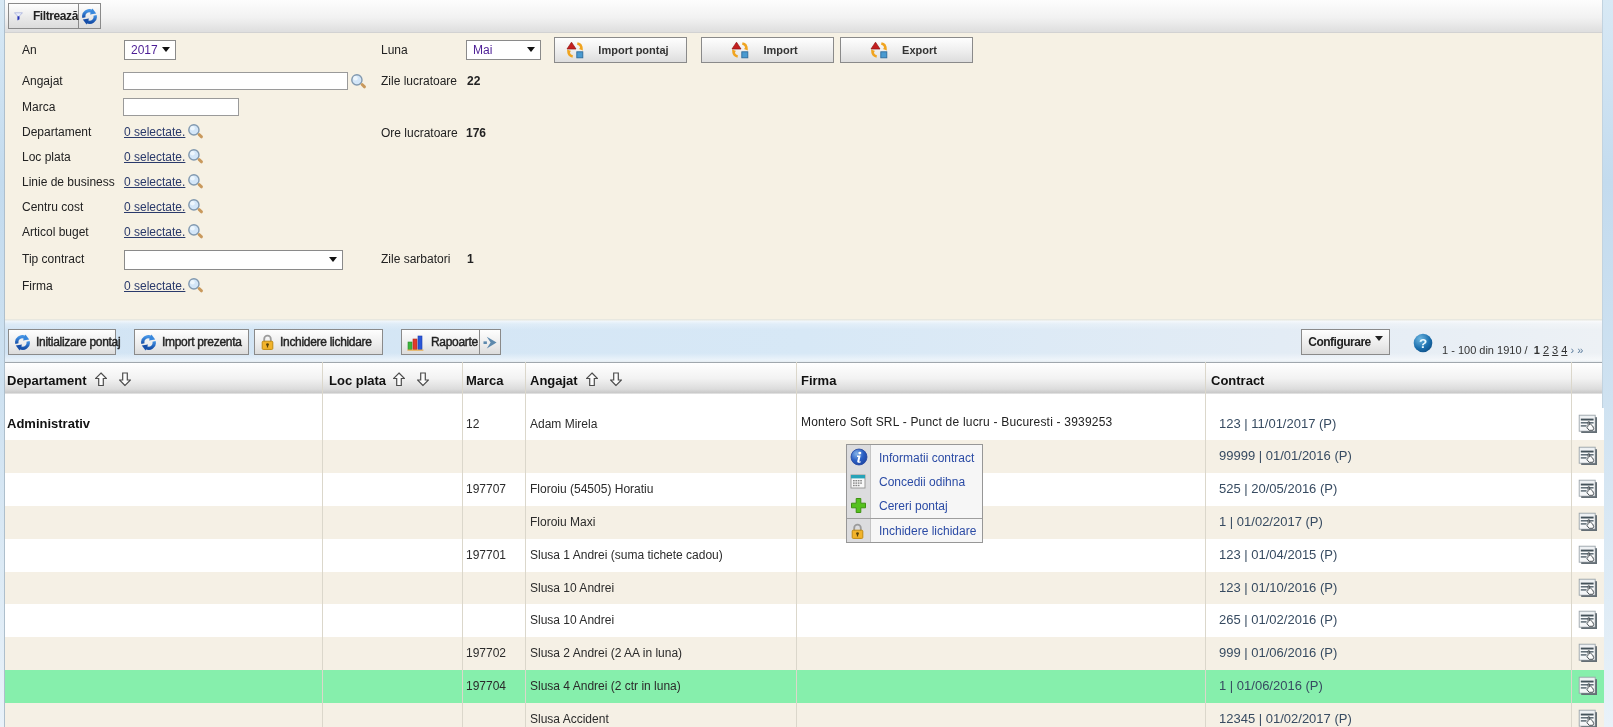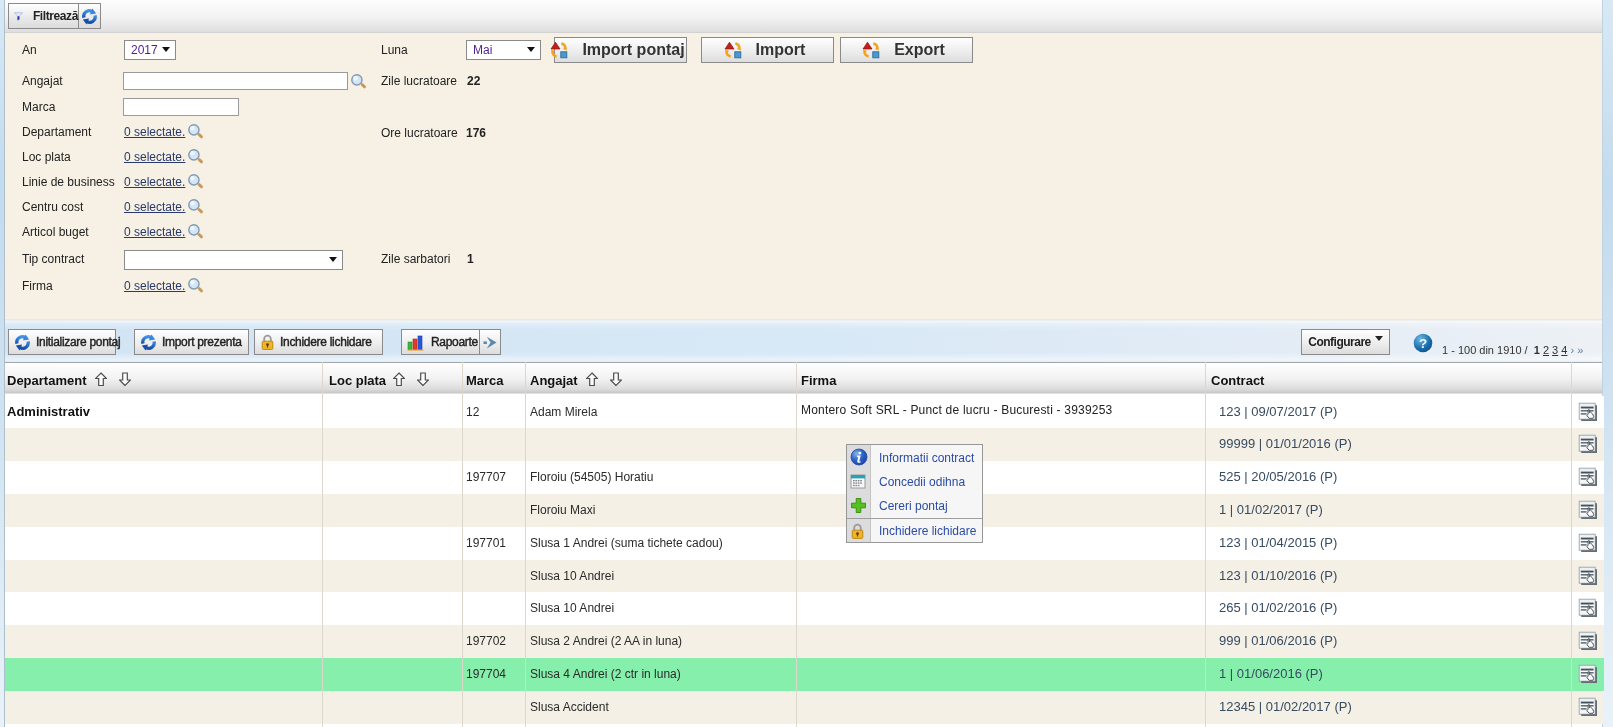--- a/index.html
+++ b/index.html
@@ -17,34 +17,34 @@
 #fpanel { position:absolute; left:0; top:33px; width:100%; height:286px; background:#f6f1e4; }
 .flabel { position:absolute; left:17px; font-size:12px; color:#222; height:18px; line-height:18px; }
 .flabel2 { position:absolute; left:376px; font-size:12px; color:#222; height:18px; line-height:18px; }
 .fval { position:absolute; font-size:12px; font-weight:bold; color:#222; height:18px; line-height:18px; }
 .sellink { position:absolute; left:119px; font-size:12px; color:#2a3a6b; text-decoration:underline; height:18px; line-height:18px; }
 .mag { position:absolute; width:17px; height:17px; }
 .inp { position:absolute; background:#fff; border:1px solid #9a9a9a; }
 .sel { position:absolute; background:#fff; border:1px solid #8a8a8a; font-size:12px; color:#4c1d95; }
 .sel .tx { position:absolute; left:6px; top:2px; line-height:15px; }
 .sel .ar { position:absolute; right:5px; top:6px; width:0; height:0; border-left:4px solid transparent; border-right:4px solid transparent; border-top:5px solid #111; }
-.ibtn { position:absolute; top:37px; width:133px; height:26px; border:1px solid #8a8a8a; background:linear-gradient(180deg,#fefefe,#ececec 60%,#dddddd); display:flex; align-items:center; justify-content:center; font-size:16px; font-weight:bold; color:#333; }
+.ibtn { position:absolute; top:37px; width:133px; height:26px; border:1px solid #8a8a8a; background:linear-gradient(180deg,#fefefe,#ececec 60%,#dddddd); display:flex; align-items:center; justify-content:center; font-size:11px; font-weight:bold; color:#333; }
 .ibtn svg { margin-right:14px; margin-left:-6px; flex:none; }
 .ibtn span { white-space:nowrap; }
 
 #tbar { position:absolute; left:0; top:319px; width:100%; height:44px; background:linear-gradient(180deg,#e8e8e0 0,#e8e8e0 1px,rgba(255,255,255,0.65) 2px,rgba(255,255,255,0.25) 5px,rgba(255,255,255,0) 11px,rgba(255,255,255,0) 34px,rgba(255,255,255,0.5) 41px,rgba(230,236,240,0.9) 43px),linear-gradient(90deg,#d2e4f4 0%,#d7e8f6 50%,#e3ecf5 80%,#edf1f5 100%); border-bottom:1px solid #a0a7ad; }
 .tbtn { position:absolute; top:10px; height:26px; border:1px solid #8a8a8a; background:linear-gradient(180deg,#fefefe,#ececec 60%,#dcdcdc); display:flex; align-items:center; font-size:12px; font-weight:normal; color:#222; white-space:nowrap; letter-spacing:-0.3px; }
 .tbtn svg { margin:0 5px 0 5px; flex:none; }
 .tbtn span { -webkit-text-stroke:0.4px #222; }
 
 #thead { position:absolute; left:0; top:363px; width:100%; height:31px; background:linear-gradient(180deg,#ffffff 0%,#f2f2f2 50%,#dcdcdc 84%,#c9c9c9 96%,#efefef 100%); }
 .hcell { position:absolute; top:10px; font-size:13px; font-weight:bold; color:#111; }
 .sarr { position:absolute; top:9px; }
 
-.row { position:absolute; left:0; width:1599px; height:32.80px; }
+.row { position:absolute; left:0; width:1599px; height:32.80px;margin-top:12px; }
 .cell { position:absolute; top:0; height:100%; line-height:32.80px; font-size:12px; color:#2b2b2b; white-space:nowrap; }
 .cell.bold { font-weight:bold; font-size:13px; color:#111; }
 .cell.firma { letter-spacing:0.2px; color:#222; line-height:28px; }
 .cell.contract { font-size:13px; color:#374b61; }
 .rowicon { position:absolute; left:1573px; top:6px; width:20px; height:20px; }
 .colbord { position:absolute; top:362px; height:365px; width:1px; background:#dbd7cb; }
 
 #cmenu { position:absolute; left:841px; top:444px; width:137px; height:99px; background:#f6f6f6; border:1px solid #979797; }
 #cmenu .gutter { position:absolute; left:0; top:0; width:24px; height:100%; background:#dcdcde; border-right:1px solid #c4c4c4; }
 .mitem { position:absolute; left:32px; font-size:12px; color:#2b4ba5; line-height:24px; height:24px; }
@@ -281,21 +281,21 @@
           <polygon points="6,13.5 0.5,8 3.7,8 3.7,1 8.3,1 8.3,8 11.5,8" fill="#fcfcfc" stroke="#4d4d4d" stroke-width="1.2"></polygon>
         </svg></div>
     <div class="hcell" style="left:796px">Firma</div>
     <div class="hcell" style="left:1206px">Contract</div>
   </div>
 <div class="row" style="top:395.6px;background:#ffffff">
       <div class="cell bold" style="left:2px">Administrativ</div>
       <div class="cell" style="left:461px">12</div>
       <div class="cell" style="left:525px">Adam Mirela</div>
       <div class="cell firma" style="left:796px">Montero Soft SRL - Punct de lucru - Bucuresti - 3939253</div>
-      <div class="cell contract" style="left:1214px">123 | 09/07/2017 (P)</div>
+      <div class="cell contract" style="left:1214px">123 | 11/01/2017 (P)</div>
       <div class="rowicon"><svg width="20" height="20" viewBox="0 0 20 20">
 <defs>
             <linearGradient id="dg" x1="0" y1="0" x2="0" y2="1">
               <stop offset="0" stop-color="#e9edf0"></stop>
               <stop offset="0.35" stop-color="#fafbfc"></stop>
               <stop offset="1" stop-color="#f2f4f6"></stop>
             </linearGradient>
           </defs>
 <rect x="1.2" y="1.2" width="16" height="16" fill="url(#dg)" stroke="#9aa3a9" stroke-width="0.9"></rect>
 <rect x="17.2" y="3.2" width="1.8" height="15.8" fill="#646e75"></rect>

